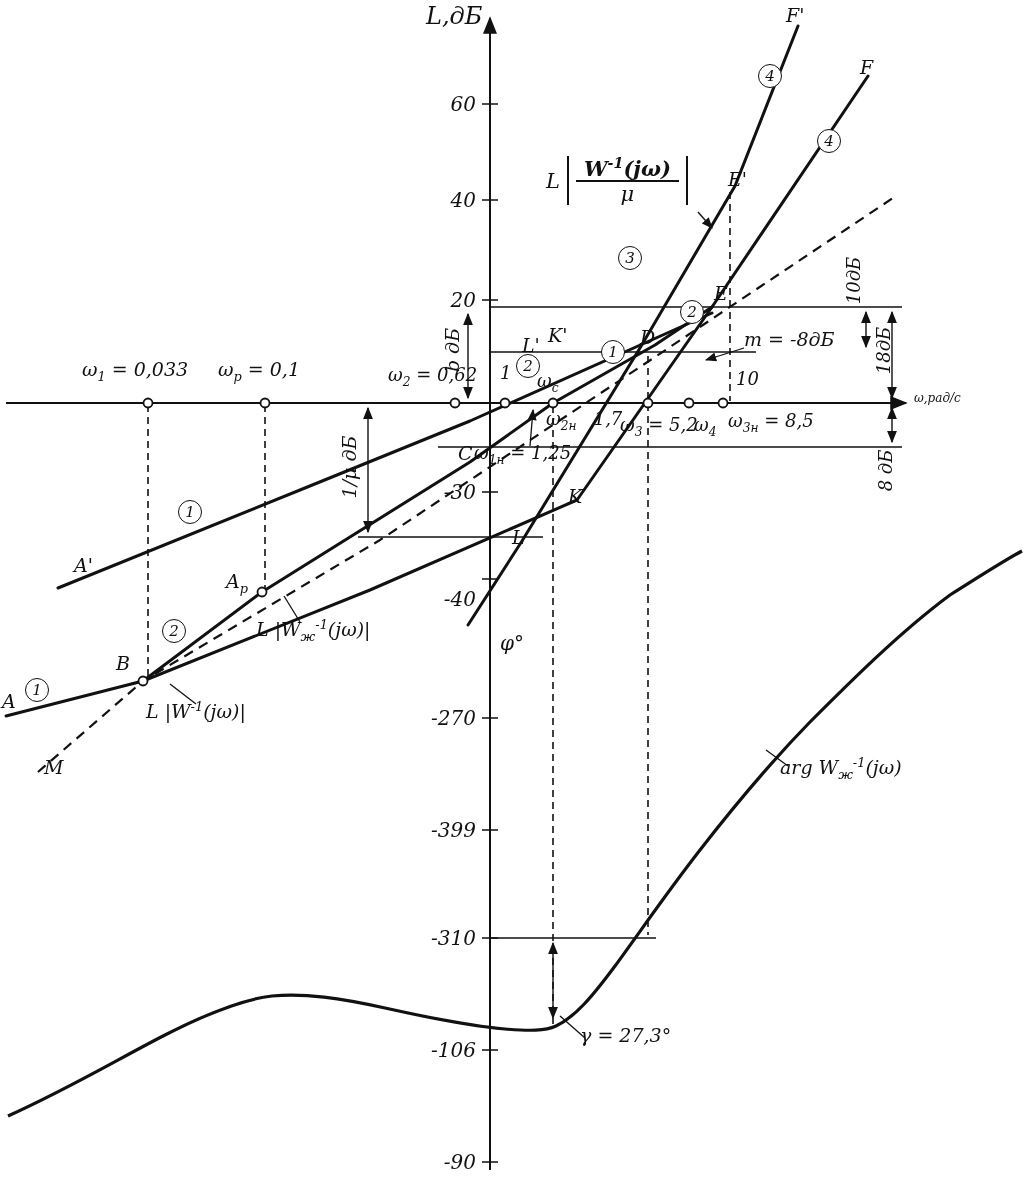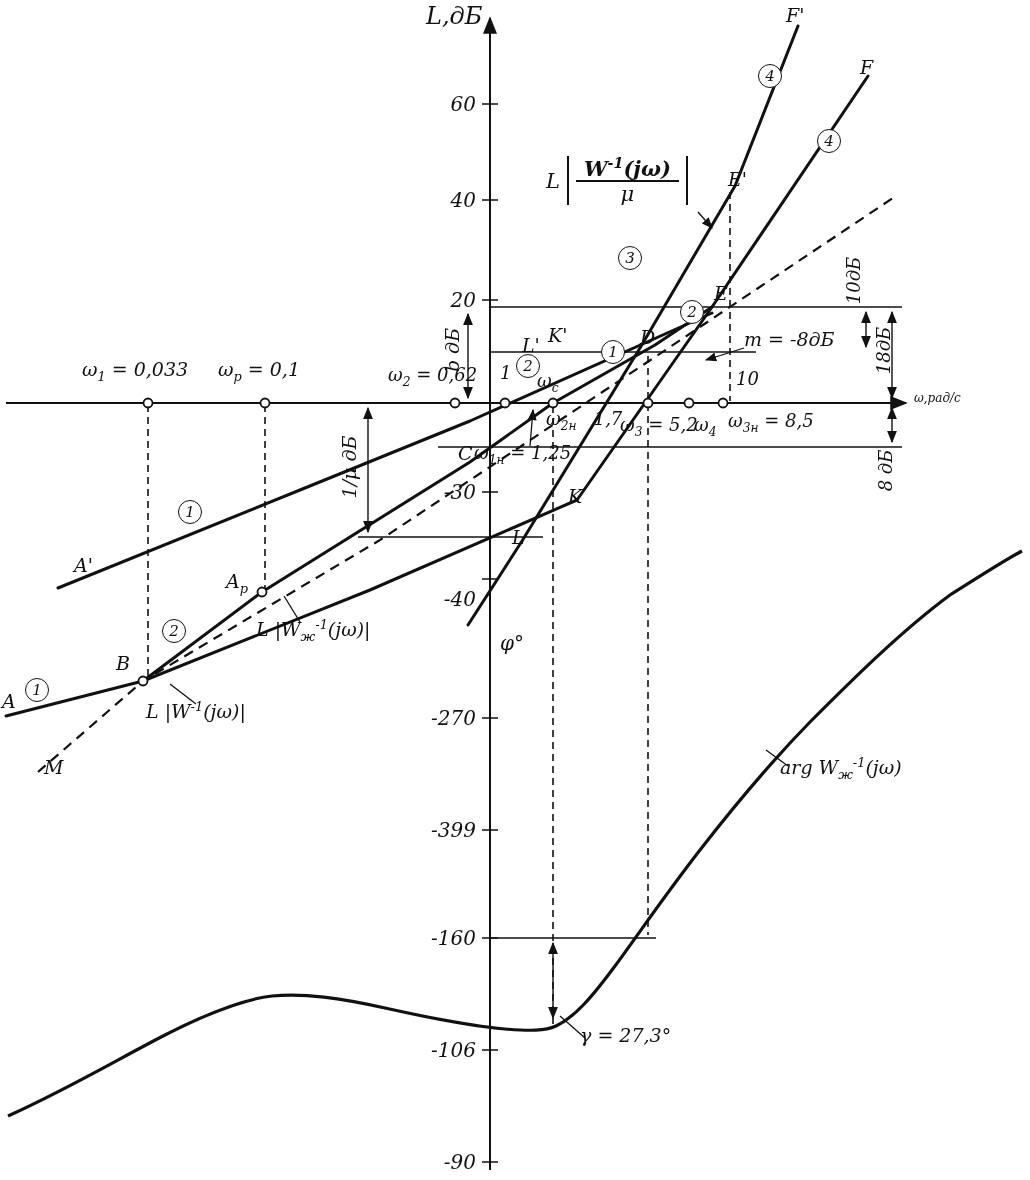--- a/index.html
+++ b/index.html
@@ -119,21 +119,21 @@
   <div class="lbl" style="left:500px;top:633px;font-size:20px">φ°</div>
 
   <div class="tick" style="left:414px;top:93px">60</div>
   <div class="tick" style="left:414px;top:189px">40</div>
   <div class="tick" style="left:414px;top:289px">20</div>
   <div class="tick" style="left:414px;top:481px">-30</div>
   <div class="tick" style="left:414px;top:588px">-40</div>
 
   <div class="tick" style="left:414px;top:707px">-270</div>
   <div class="tick" style="left:414px;top:819px">-399</div>
-  <div class="tick" style="left:414px;top:927px">-160</div>
+  <div class="tick" style="left:414px;top:927px">-310</div>
   <div class="tick" style="left:414px;top:1039px">-106</div>
   <div class="tick" style="left:414px;top:1151px">-90</div>
 
   <div class="lbl" style="left:82px;top:360px">ω<sub>1</sub> = 0,033</div>
   <div class="lbl" style="left:218px;top:360px">ω<sub>p</sub> = 0,1</div>
   <div class="lbl sm" style="left:388px;top:366px">ω<sub>2</sub> = 0,62</div>
   <div class="lbl sm" style="left:500px;top:364px">1</div>
   <div class="lbl sm" style="left:537px;top:372px">ω<sub>c</sub></div>
   <div class="lbl sm" style="left:736px;top:370px">10</div>
   <div class="lbl sm" style="left:546px;top:410px">ω<sub>2н</sub>   1,7</div>

